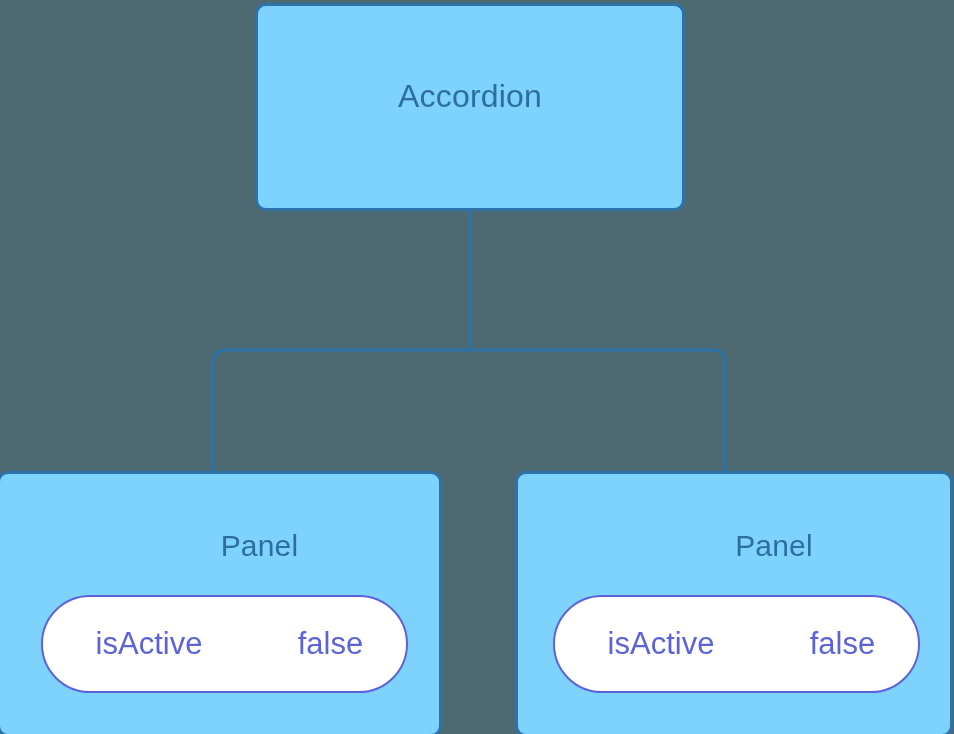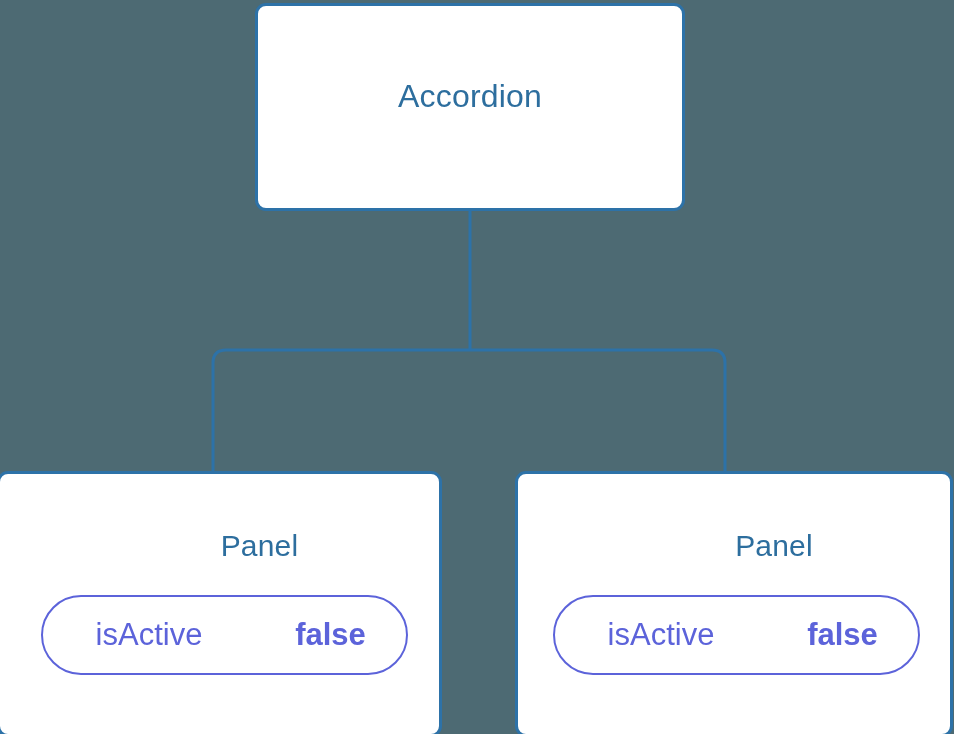--- a/index.html
+++ b/index.html
@@ -25,21 +25,21 @@
     left: 0;
     top: 0;
     width: 954px;
     height: 734px;
     z-index: 1;
   }
 
   
   .node {
     position: absolute;
-    background: #ffffff;
+    background: #7dd3fc;
     border: 3px solid #2d72a8;
     border-radius: 11px;
     box-sizing: border-box;
     z-index: 2;
   }
 
   #node-accordion {
     left: 255px;
     top: 3px;
     width: 430px;
@@ -81,21 +81,21 @@
   .panel .node-title {
     top: 55px;
     font-size: 30px;
     margin-left: 40px;
   }
 
   
   .state-pill {
     position: absolute;
     top: 121px;
-    height: 80px;
+    height: 98px;
     border: 2px solid #5c63da;
     border-radius: 49px;
     box-sizing: border-box;
     display: flex;
     align-items: stretch;
     background: #ffffff;
   }
 
   #node-panel-left .state-pill {
     left: 41px;
@@ -123,21 +123,20 @@
   }
 
   .pill-divider {
     flex: 0 0 0px;
     width: 2px;
     background: #5c63da;
   }
 
   .pill-value {
     flex: 1 1 auto;
-    font-weight: bold;
   }
 </style>
 </head>
 <body>
 
 <div id="canvas">
 
   <svg id="connectors" viewBox="0 0 954 734" width="954" height="734" xmlns="http://www.w3.org/2000/svg">
 
     <path d="M 470 208 L 470 350" fill="none" stroke="#2d72a8" stroke-width="3" stroke-linecap="butt"></path>

